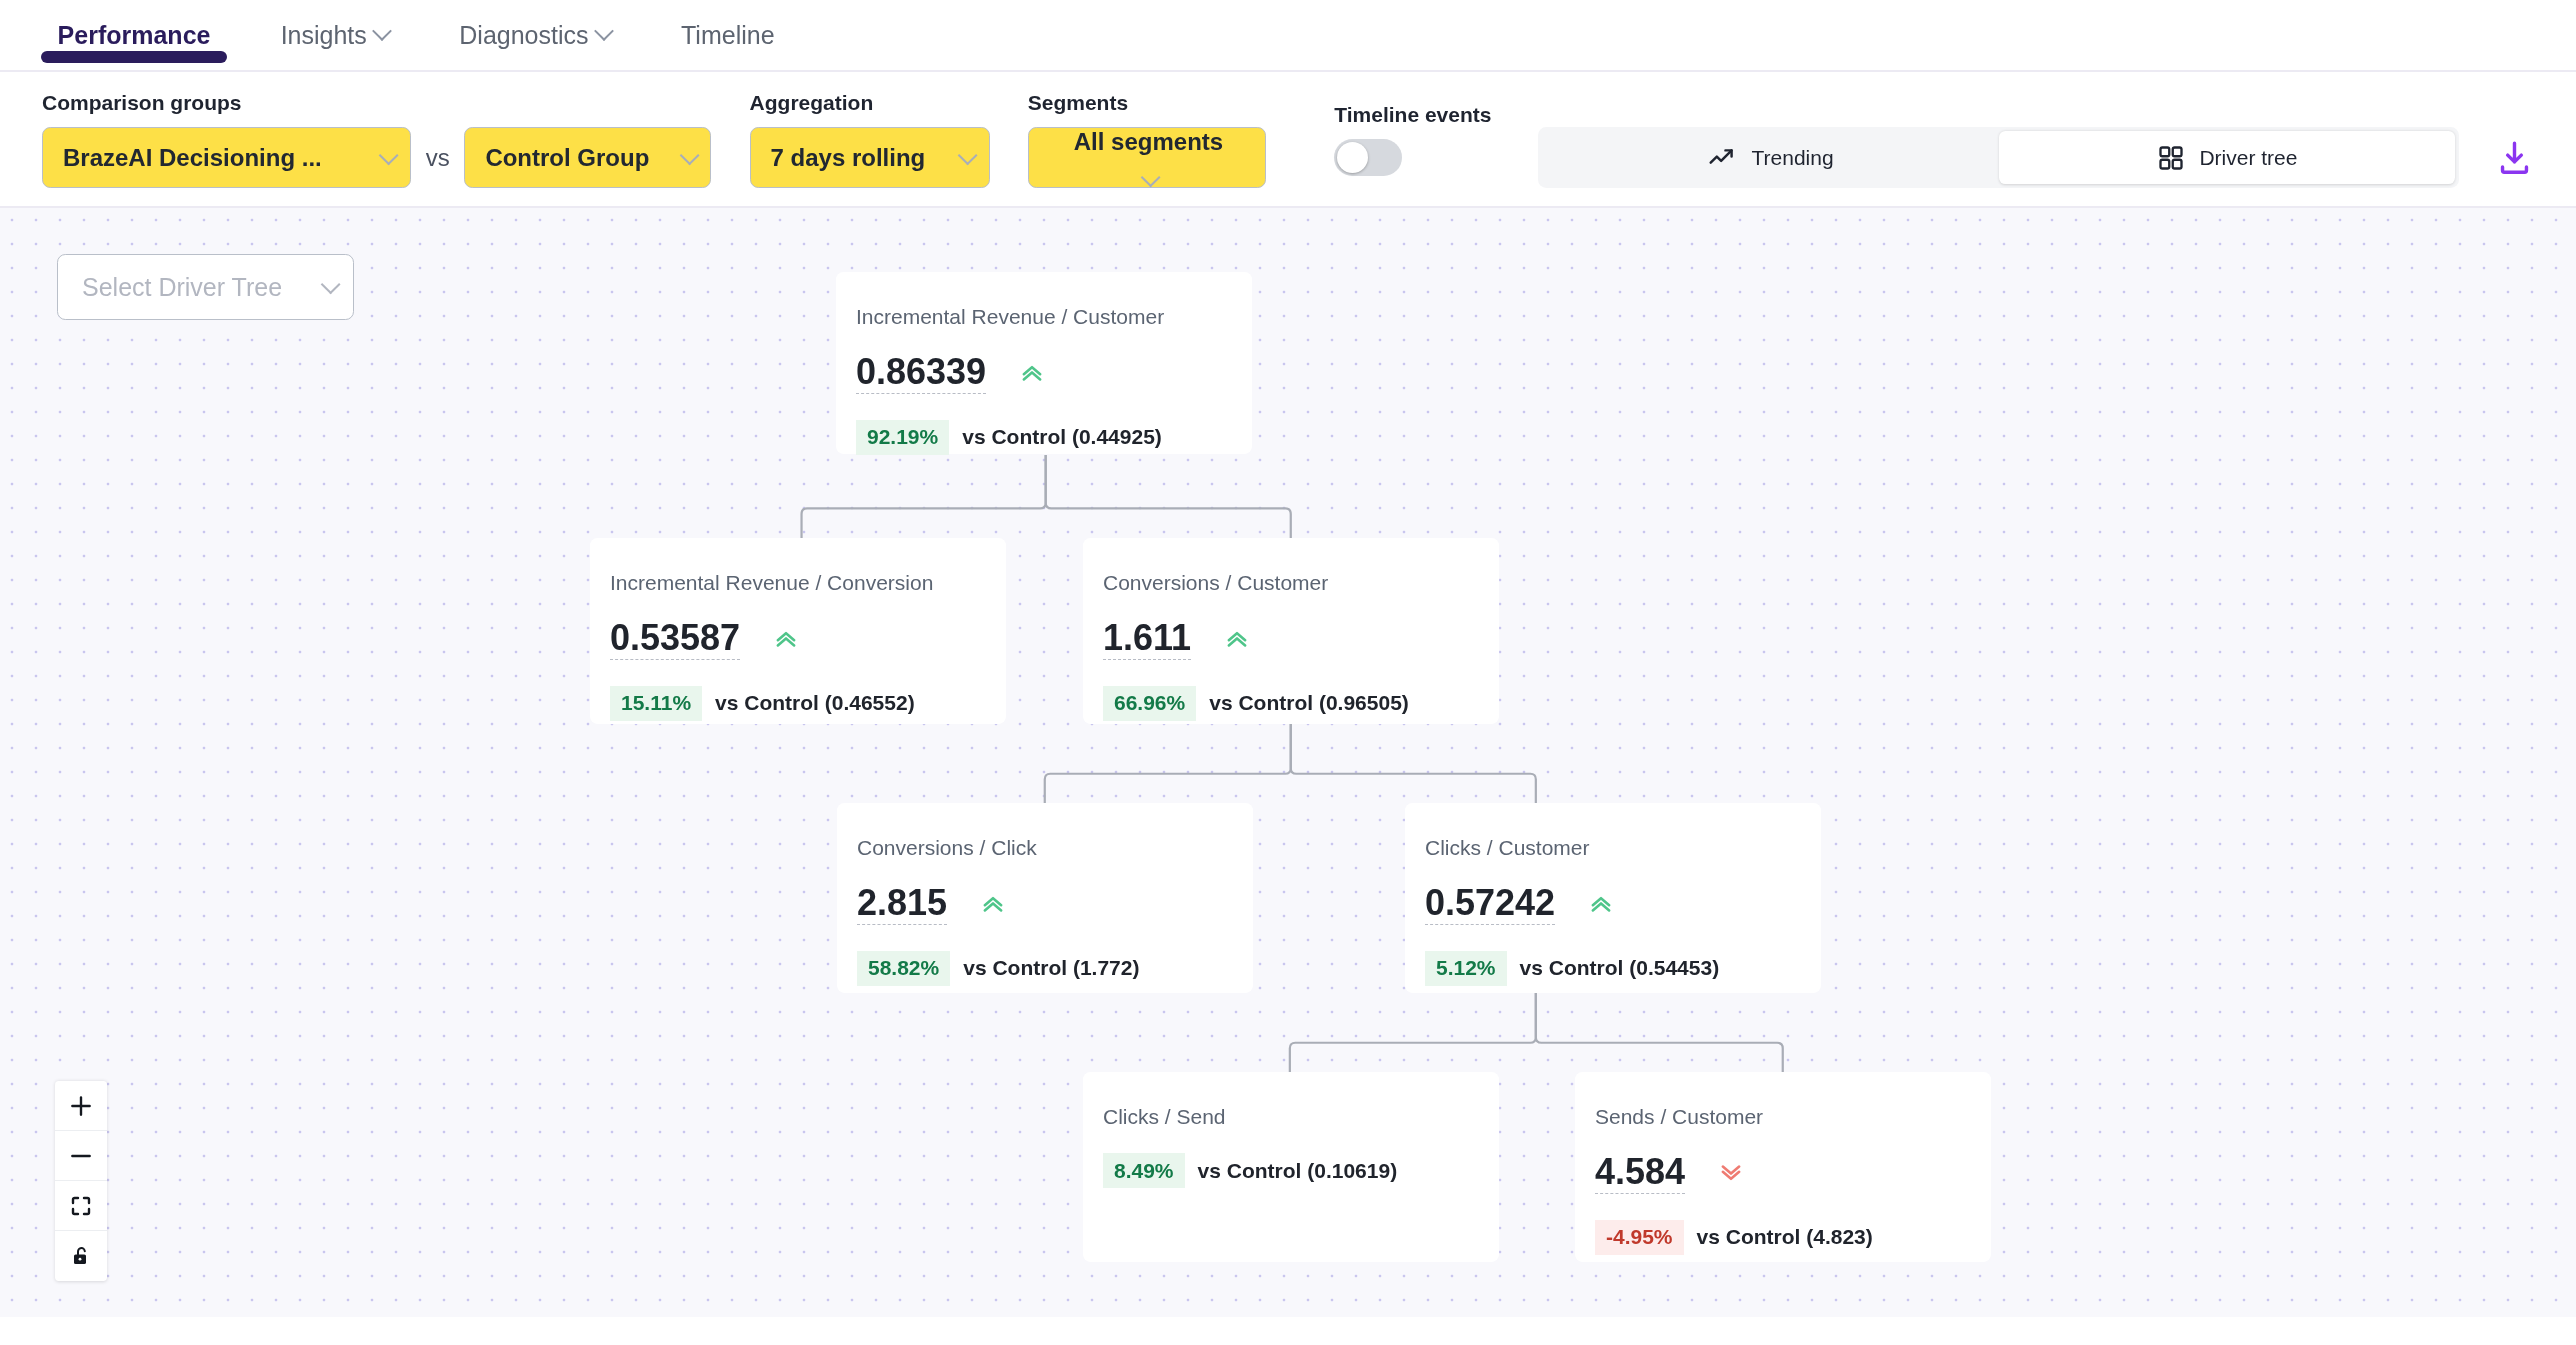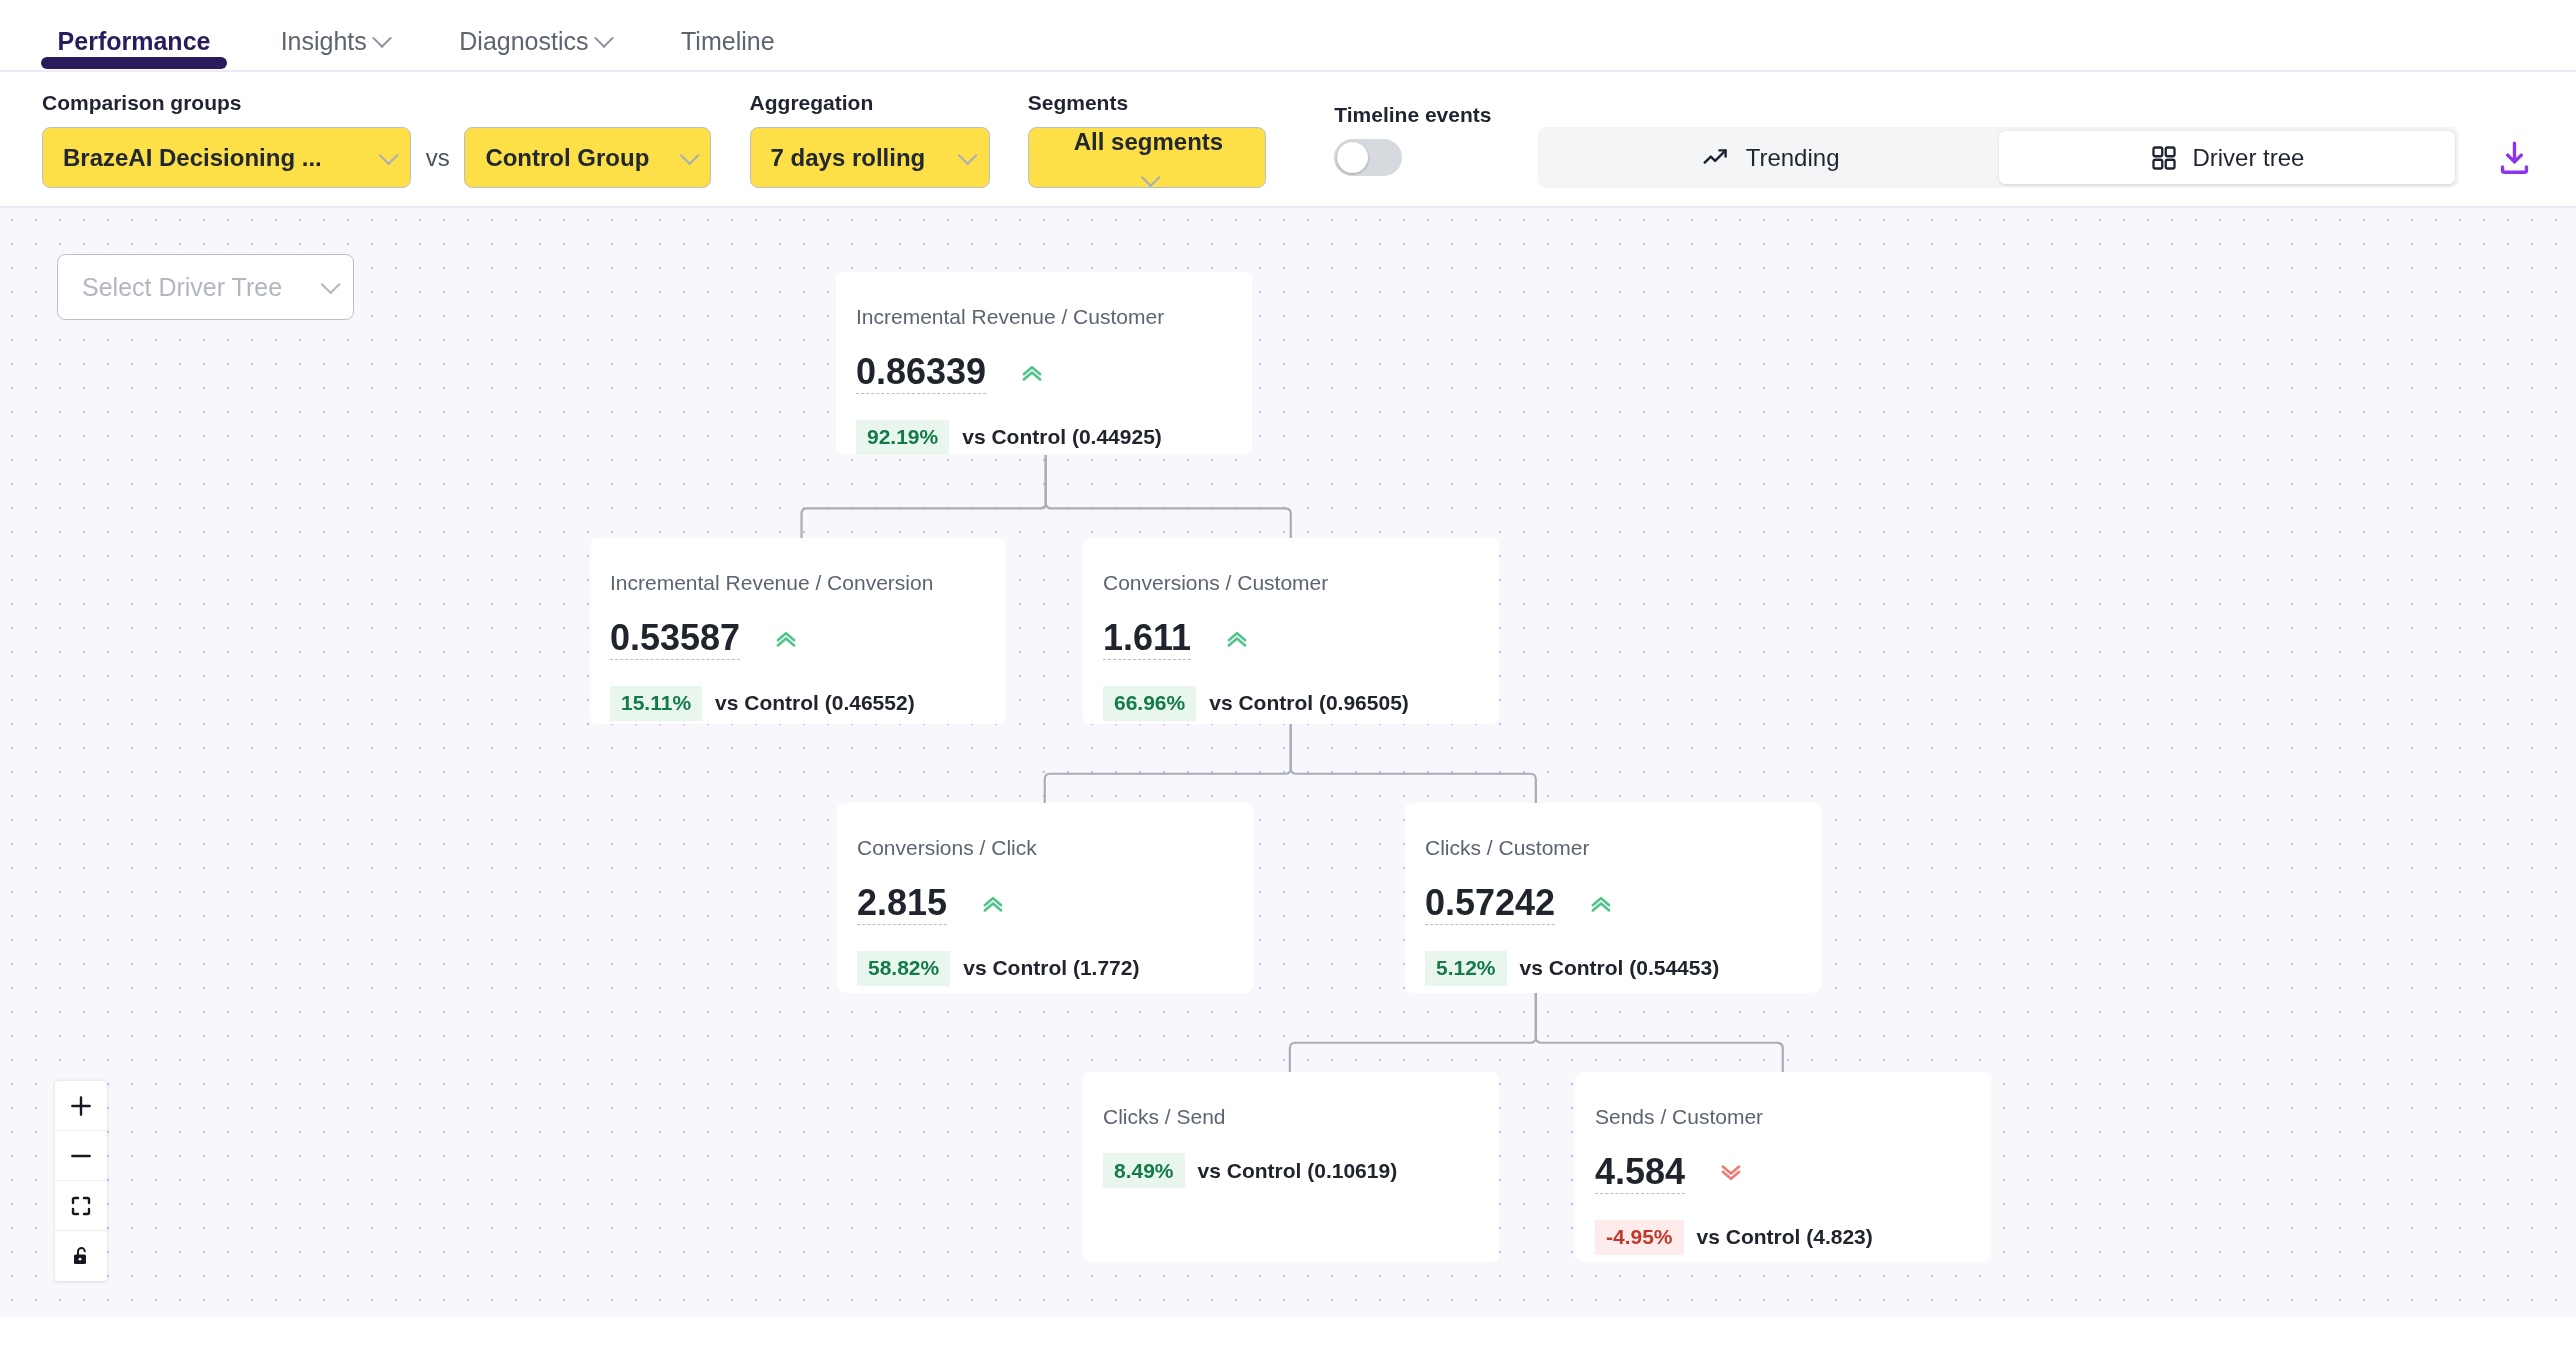--- a/index.html
+++ b/index.html
@@ -11,21 +11,21 @@
     font-family: "Liberation Sans", sans-serif;
     background: #ffffff;
   }
 
   
   .tabbar {
     position: relative;
     height: 72px;
     background: #ffffff;
     display: flex;
-    align-items: center;
+    align-items: flex-start;
     padding-left: 41px;
     padding-top: 11px;
   }
   .tabbar::after {
     content: "";
     position: absolute;
     left: 0; right: 0; bottom: 0;
     height: 1.8px;
     background: #eceaf3;
   }
@@ -150,21 +150,21 @@
     height: 61px;
     width: 940px;
     margin-bottom: 0;
   }
   .seg-btn {
     flex: 1;
     display: flex;
     align-items: center;
     justify-content: center;
     gap: 14.7px;
-    font-size: 24px;
+    font-size: 21px;
     color: #1f2430;
     border-radius: 6.4px;
     cursor: pointer;
     white-space: nowrap;
   }
   .seg-btn.active {
     background: #ffffff;
     box-shadow: 0 0.9px 2.8px rgba(0,0,0,.14);
   }
   .dl-btn {

